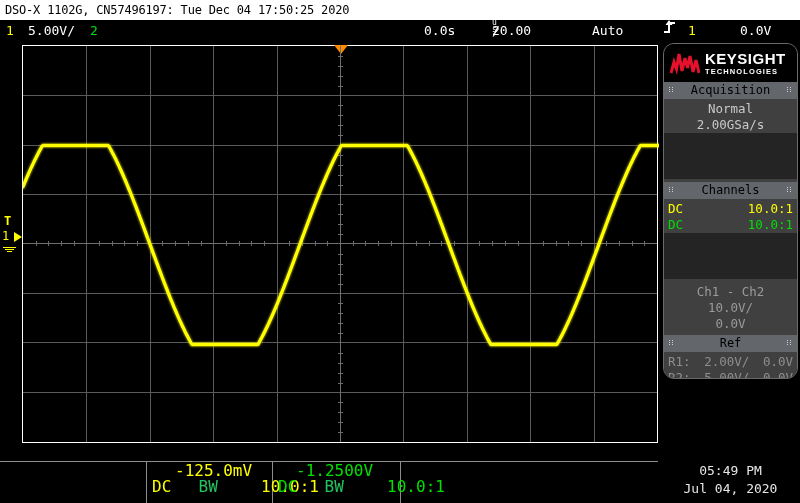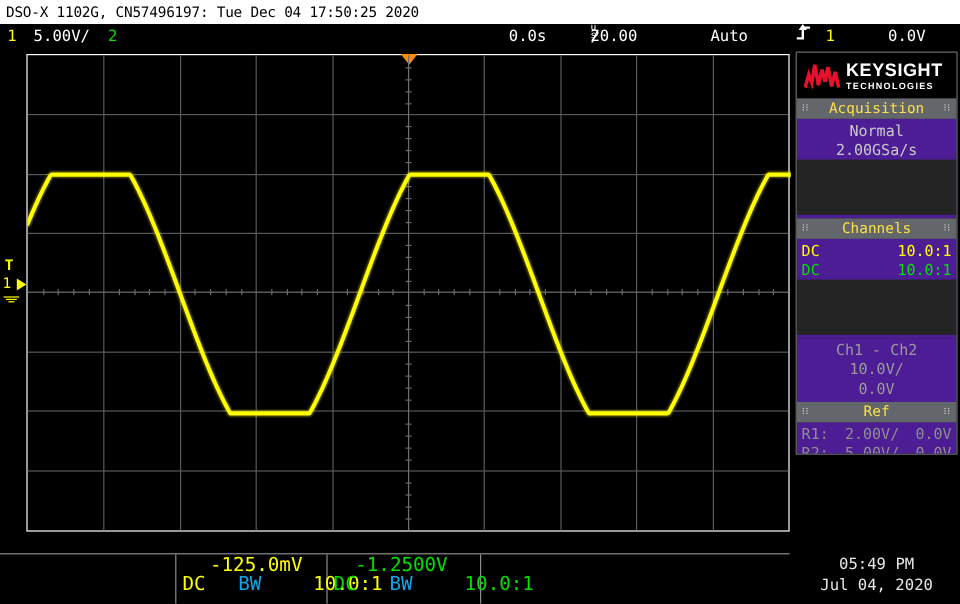--- a/index.html
+++ b/index.html
@@ -51,54 +51,54 @@
             border-top:5px solid transparent;border-bottom:5px solid transparent;
             border-left:8px solid #ffff00;}
   .gndsym{position:absolute;left:3px;top:246px;}
   .gndsym i{display:block;background:#ffff00;margin:1px auto;}
 
   
   .wave{position:absolute;left:0;top:0;width:636px;height:398px;}
 
   
   .sidebar{position:absolute;left:663px;top:43px;width:135px;height:336px;
-           background:#1c1c1c;border:1px solid #6a6a6a;border-radius:1px;
+           background:#1c1c1c;border:1px solid #6a6a6a;border-radius:11px;
            box-sizing:border-box;overflow:hidden;}
   .logo{height:38px;background:#000;display:flex;align-items:center;
         padding-left:6px;box-sizing:border-box;}
   .logomark{width:30px;height:24px;flex:0 0 auto;}
   .logotext{margin-left:5px;line-height:1;}
   .logo1{color:#fff;font-family:"Liberation Sans",sans-serif;font-weight:bold;
          font-size:15px;letter-spacing:0.5px;}
   .logo2{color:#fff;font-family:"Liberation Sans",sans-serif;font-weight:bold;
          font-size:7.5px;letter-spacing:1.1px;margin-top:2px;}
-  .sect-hd{position:relative;height:17px;background:#63676b;color:#fde047;
+  .sect-hd{position:relative;height:17px;background:#63676b;color:#000000;
            font-size:12px;line-height:17px;text-align:center;}
   .sect-hd .grip{position:absolute;top:4px;width:5px;height:9px;}
   .sect-hd .grip.l{left:5px;} .sect-hd .grip.r{right:5px;}
   .sect-hd .grip i{display:block;width:1px;height:1px;background:#cfcfcf;
                    margin:1px 0 0 0;box-shadow:3px 0 0 #cfcfcf;}
-  .sect-bd{background:#4c1d95;padding:2px 0 3px 0;}
+  .sect-bd{background:#404040;padding:2px 0 3px 0;}
   .row-c{text-align:center;font-size:12.5px;line-height:16px;color:#c9c9c9;}
   .row-lr{display:flex;justify-content:space-between;font-size:12.5px;
           line-height:16px;padding:0 4px;}
   .dim{color:#8e8e8e;}
   .pad{height:46px;background:#242424;}
   .muted{color:#9a9a9a;}
 
   
   .botline{position:absolute;left:0;top:461px;width:658px;height:1px;background:#8c8c8c;}
   .divv{position:absolute;background:#8c8c8c;width:1px;height:41px;top:462px;}
   .m1{left:146px;} .m2{left:272px;} .m3{left:400px;}
   .meas{position:absolute;font-size:16px;line-height:14px;white-space:nowrap;}
   .meas-val1{left:175px;top:464px;color:#ffff00;}
   .meas-val2{left:296px;top:464px;color:#00e000;}
   .meas-r1{left:152px;top:480px;color:#ffff00;}
   .meas-r2{left:278px;top:480px;color:#00e000;}
-  .bw{color:#0ea5e9;}
+  .bw{color:#22c55e;}
   .sp{display:inline-block;}
   .clock{position:absolute;left:663px;top:462px;width:135px;text-align:center;
          color:#e6e6e6;font-size:13px;line-height:18px;}
 </style>
 </head>
 <body>
 
 <div class="root">
 
   <div class="titlebar">DSO-X 1102G, CN57496197: Tue Dec 04 17:50:25 2020</div>

